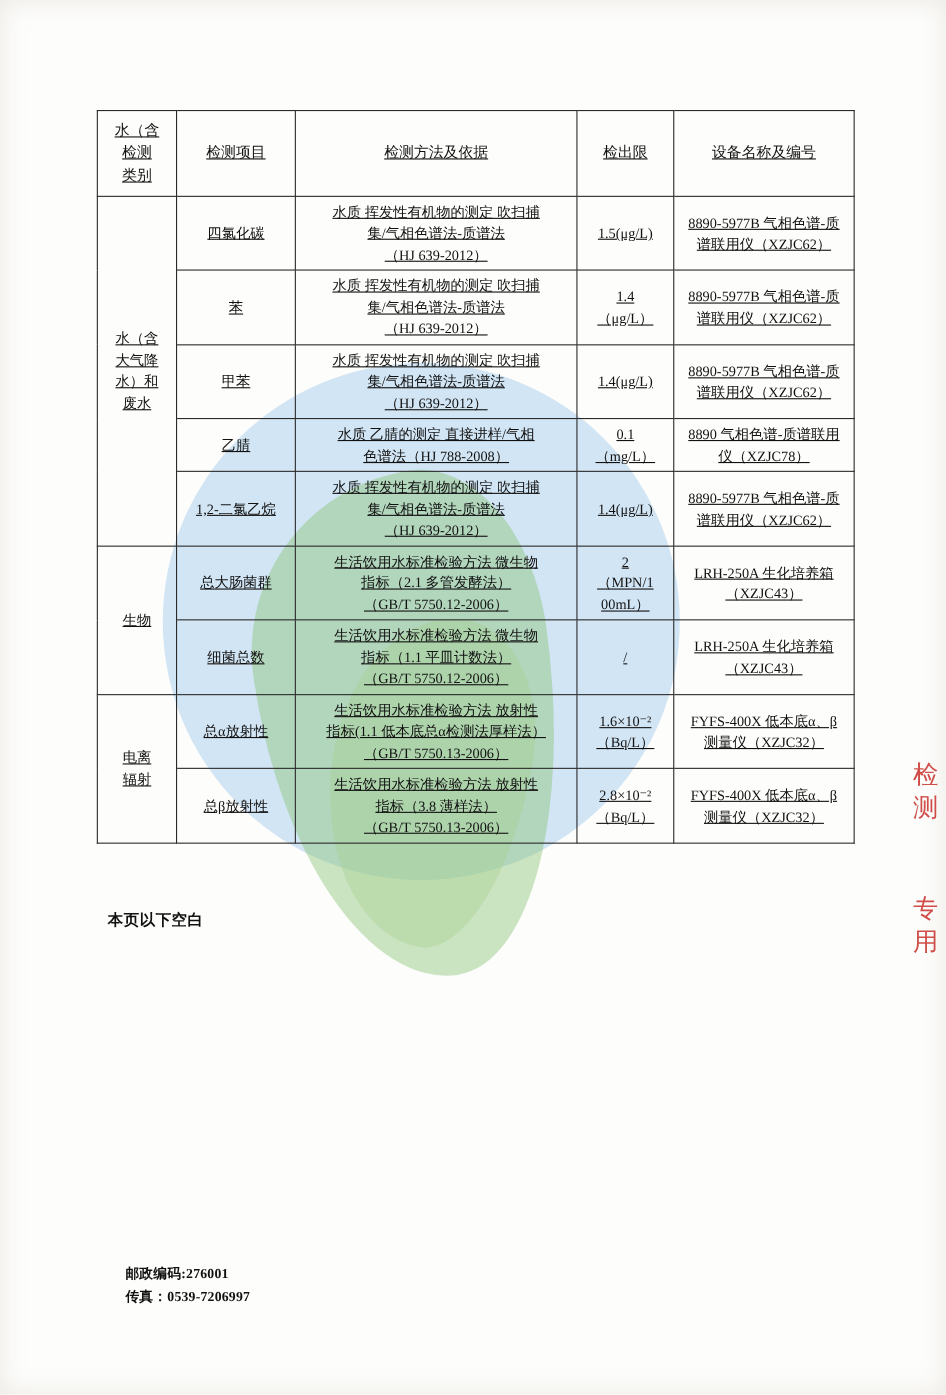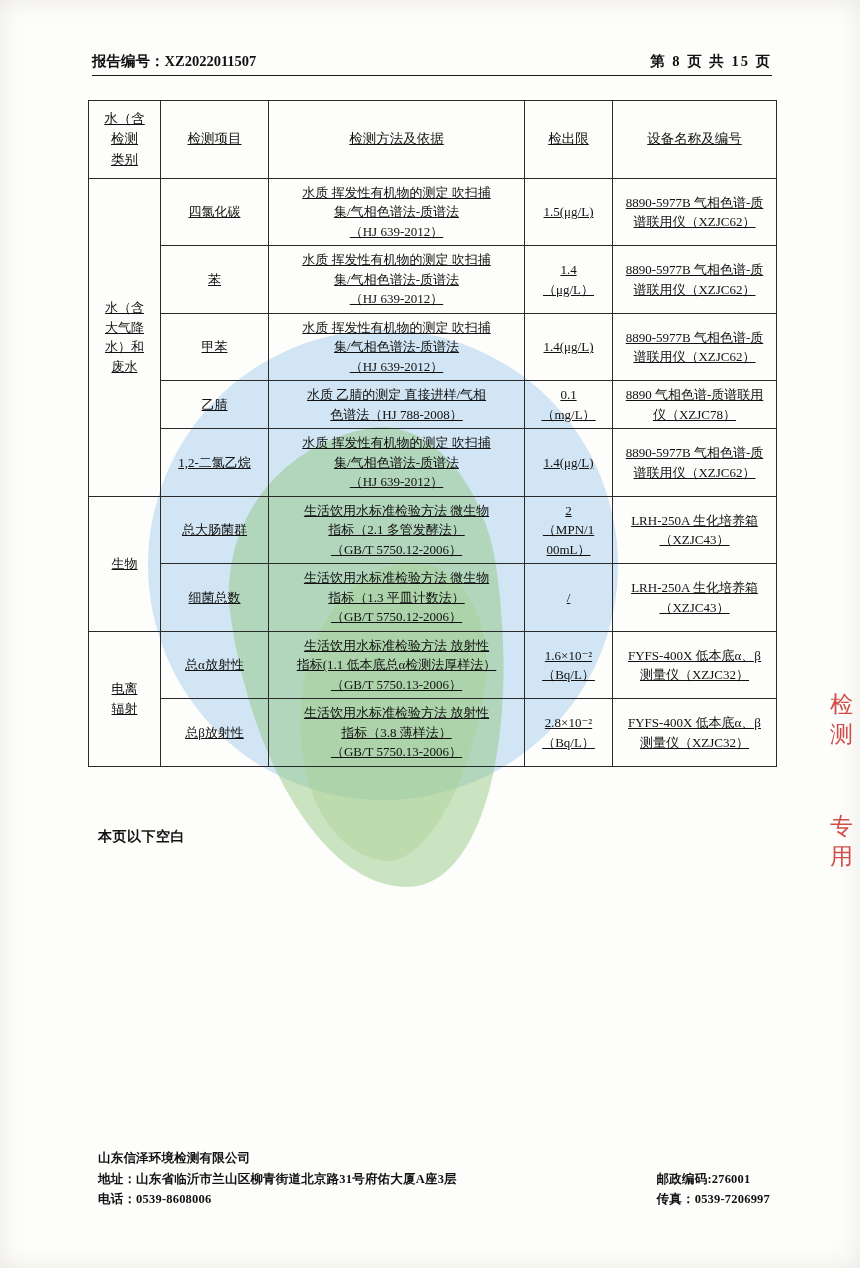--- a/index.html
+++ b/index.html
@@ -183,24 +183,20 @@
 
   <div class="seal seal-top">
     <div>检</div>
     <div>测</div>
   </div>
   <div class="seal seal-bot">
     <div>专</div>
     <div>用</div>
   </div>
 
-  <div class="header">
-    <span class="left">报告编号：XZ2022011507</span>
-    <span class="right">第 8 页 共 15 页</span>
-  </div>
 
   <div class="tbl-wrap">
     <table class="report">
       <colgroup>
         <col class="col-cat">
         <col class="col-item">
         <col class="col-meth">
         <col class="col-limit">
         <col class="col-dev">
       </colgroup>
@@ -319,21 +315,21 @@
           </td>
           <td class="dev-cell center">
             <span class="meth-line">LRH-250A 生化培养箱</span>
             <span class="meth-line">（XZJC43）</span>
           </td>
         </tr>
         <tr>
           <td>细菌总数</td>
           <td class="meth-cell">
             <span class="meth-line">生活饮用水标准检验方法  微生物</span>
-            <span class="meth-line">指标（1.3 平皿计数法）</span>
+            <span class="meth-line">指标（1.1 平皿计数法）</span>
             <span class="meth-line">（GB/T 5750.12-2006）</span>
           </td>
           <td>
             <span class="limit-line">/</span>
           </td>
           <td class="dev-cell center">
             <span class="meth-line">LRH-250A 生化培养箱</span>
             <span class="meth-line">（XZJC43）</span>
           </td>
         </tr>
@@ -375,25 +371,20 @@
           </td>
         </tr>
       </tbody>
     </table>
   </div>
 
   <div class="note">本页以下空白</div>
 
   <div class="footer">
     <div class="row">
-      <div class="left-col">
-        <div>山东信泽环境检测有限公司</div>
-        <div>地址：山东省临沂市兰山区柳青街道北京路31号府佑大厦A座3层</div>
-        <div>电话：0539-8608006</div>
-      </div>
       <div class="right-col" style="align-self:flex-end;">
         <div>邮政编码:276001</div>
         <div>传真：0539-7206997</div>
       </div>
     </div>
   </div>
 
 </div>
 
 </body></html>

